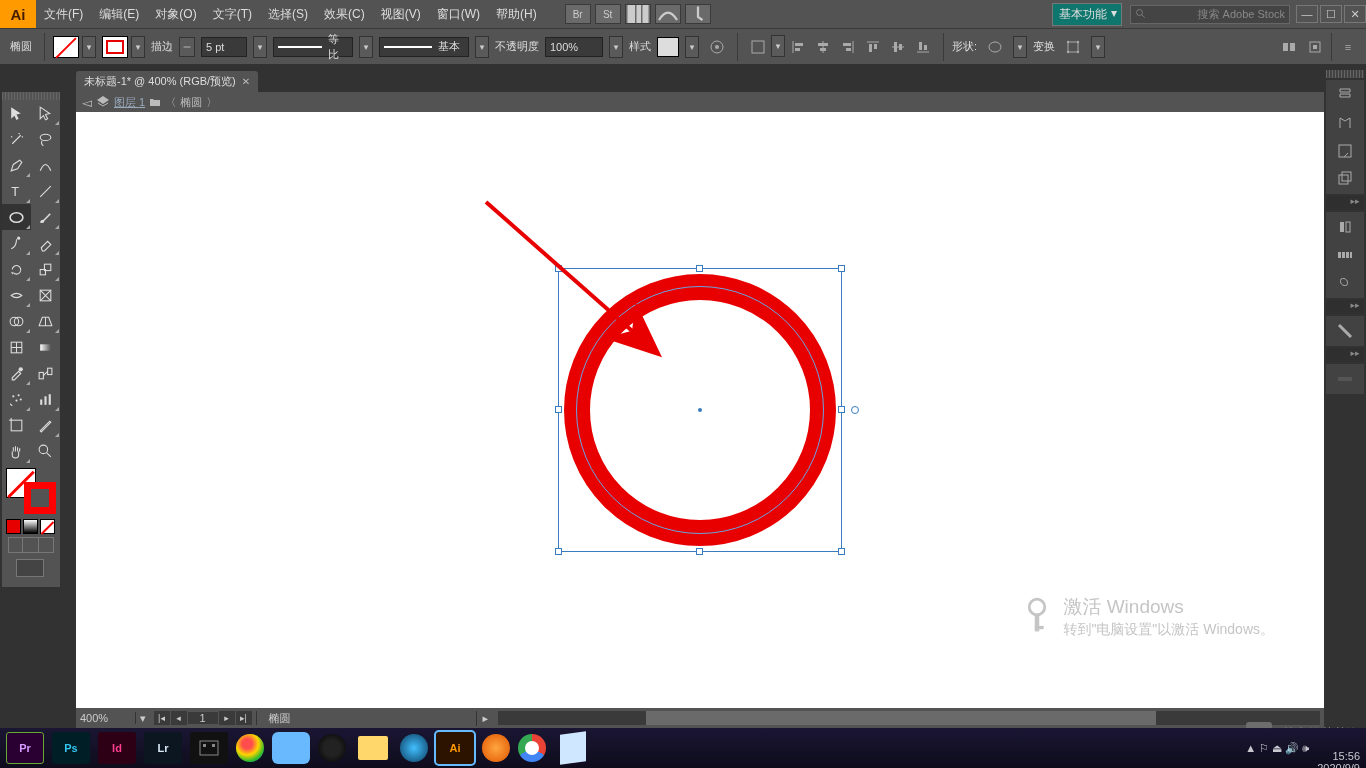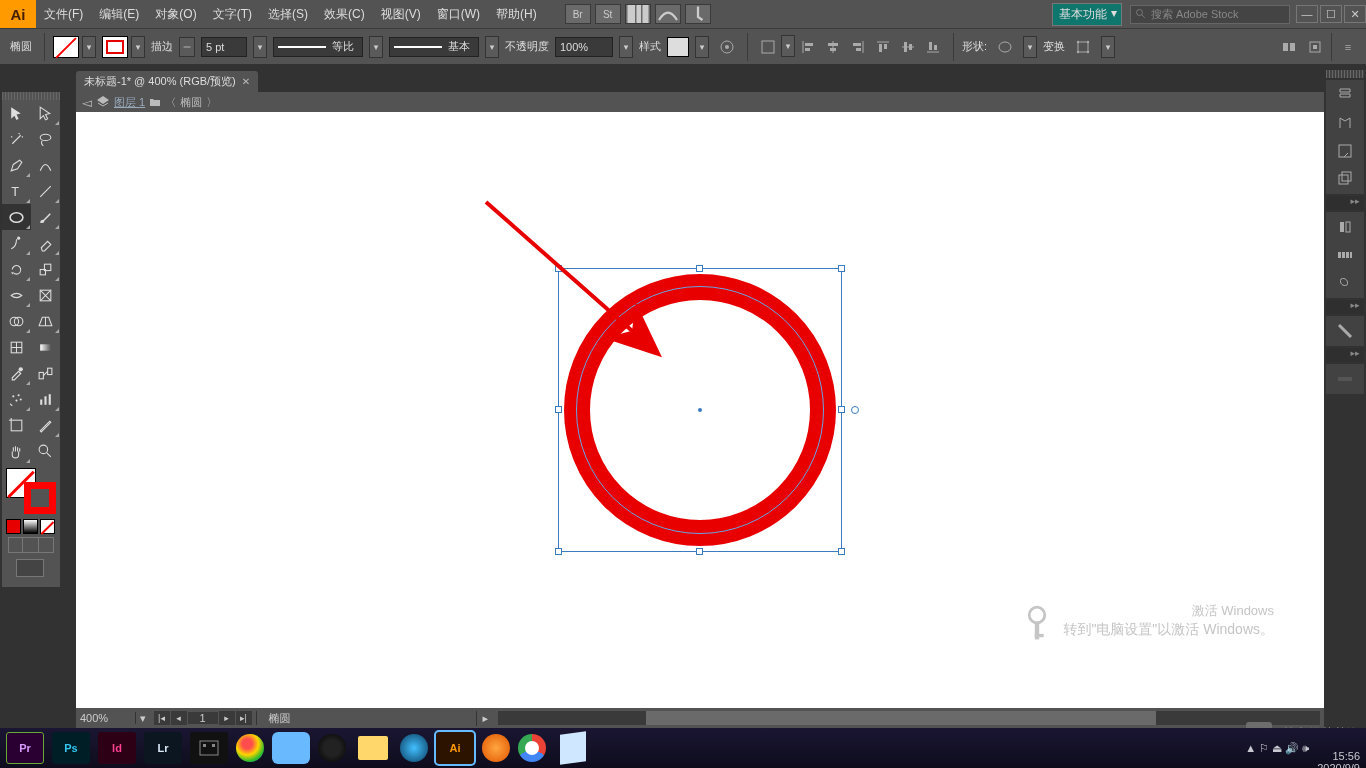--- a/index.html
+++ b/index.html
@@ -6,21 +6,21 @@
 body { width: 1366px; height: 768px; background: #323232; overflow: hidden; position: relative; }
 
 
 .menubar { height: 28px; background: #535353; display: flex; align-items: center; color: #ddd; font-size: 12px; }
 .ai-logo { width: 36px; height: 28px; background: #ff9a00; color: #471d00; display: flex; align-items: center; justify-content: center; font-weight: 700; font-size: 15px; }
 .menubar .item { padding: 0 8px; line-height: 28px; cursor: default; }
 .menubar .spacer { flex: 1; }
 .menubar .icon-btn { width: 26px; height: 20px; margin: 0 2px; background: #6a6a6a; border: 1px solid #3a3a3a; display: flex; align-items: center; justify-content: center; font-size: 10px; color: #ccc; }
 .workspace-select { background: #0f766e; border: 1px solid #777; color: #ddd; font-size: 12px; padding: 2px 14px 2px 6px; position: relative; margin-right: 8px; }
 .workspace-select::after { content: "▾"; position: absolute; right: 4px; }
-.search-stock { display: flex; align-items: center; background: #444; border: 1px solid #666; padding: 1px 4px; color: #888; font-size: 11px; width: 160px; margin-right: 4px;}
+.search-stock { display: flex; align-items: center; background: #444; border: 1px solid #666; padding: 1px 4px; color: #888; font-size: 11px; width: 160px; margin-right: 4px; justify-content: space-between;}
 .search-stock svg { width: 12px; height: 12px; margin-right: 4px; }
 .win-ctrl { width: 22px; height: 18px; border: 1px solid #777; margin-left: 2px; display:flex;align-items:center;justify-content:center;color:#ccc;font-size:11px;}
 
 
 .optbar { height: 36px; background: #535353; border-top: 1px solid #3a3a3a; display: flex; align-items: center; color: #ddd; font-size: 11px; padding: 0 6px; gap: 6px; }
 .optbar .shape-lbl { padding: 0 4px; }
 .swatch { width: 26px; height: 22px; border: 1px solid #000; position: relative; background:#fff; }
 .swatch.nofill::after { content:""; position:absolute; left:-2px; right:-2px; top:50%; border-top:2px solid red; transform: rotate(-45deg);}
 .swatch.redstroke { background:#fff; }
 .swatch.redstroke::after{content:"";position:absolute;inset:3px;border:2px solid #e60000;}
@@ -88,21 +88,21 @@
 .h-tl{left:-4px;top:-4px;} .h-tr{right:-4px;top:-4px;} .h-bl{left:-4px;bottom:-4px;} .h-br{right:-4px;bottom:-4px;}
 .h-t{left:calc(50% - 4px);top:-4px;} .h-b{left:calc(50% - 4px);bottom:-4px;}
 .h-l{left:-4px;top:calc(50% - 4px);} .h-r{right:-4px;top:calc(50% - 4px);}
 .ctr{position:absolute;left:calc(50% - 2px);top:calc(50% - 2px);width:4px;height:4px;background:#3b7cc0;border-radius:50%;}
 .rot{position:absolute;right:-18px;top:calc(50% - 4px);width:8px;height:8px;border:1px solid #3b7cc0;border-radius:50%;}
 .sel-path{position:absolute;inset:12px;border:1px solid #6aa3e0;border-radius:50%;}
 .arrow-annot{position:absolute;left:400px;top:80px;pointer-events:none;}
 
 
 .wm{position:absolute;right:50px;bottom:70px;color:#c5c5c5;font-size:14px;line-height:1.3;}
-.wm .t1{font-size:13px;text-align:right;}
+.wm .t1{font-size:19px;}
 .wm-ico{position:absolute;width:28px;height:40px;left:-40px;top:2px;}
 .src-wm{position:absolute;right:6px;bottom:4px;color:#9a9a9a;font-size:13px;line-height:1.25;text-align:left;}
 .src-wm .box{width:26px;height:26px;background:#6d6d6d;border-radius:3px;display:inline-flex;align-items:center;justify-content:center;margin-right:6px;vertical-align:middle;}
 
 
 .status{position:absolute;left:76px;right:42px;bottom:40px;height:20px;background:#535353;display:flex;align-items:center;color:#ccc;font-size:11px;}
 .status .zoom{width:60px;padding:0 4px;border-right:1px solid #333;}
 .status .nav-grp{display:flex;align-items:center;gap:1px;padding:0 4px;border-right:1px solid #333;}
 .status .nav-btn{width:16px;height:14px;background:#3a3a3a;display:flex;align-items:center;justify-content:center;font-size:9px;}
 .status .artb{width:30px;text-align:center;background:#3a3a3a;padding:0 4px;}
@@ -192,21 +192,21 @@
     <div class="mini-dd">▾</div>
   </div>
   <span>描边</span>
   <div class="link-icn">
       <svg viewBox="0 0 12 12">
         <path d="M3 6h6" stroke="#aaa"></path>
       </svg>
     </div>
   <input class="num-field" value="5 pt" style="">
   <div class="mini-dd">▾</div>
-  <div class="profile-box" style="width:90px">
+  <div class="profile-box" style="width:80px">
     <div class="line" style="width:48px"></div>
       <span>等比</span>
   </div>
   <div class="mini-dd">▾</div>
   <div class="profile-box" style="width:90px">
     <div class="line" style="width:48px"></div>
       <span>基本</span>
   </div>
   <div class="mini-dd">▾</div>
   <span>不透明度</span>

